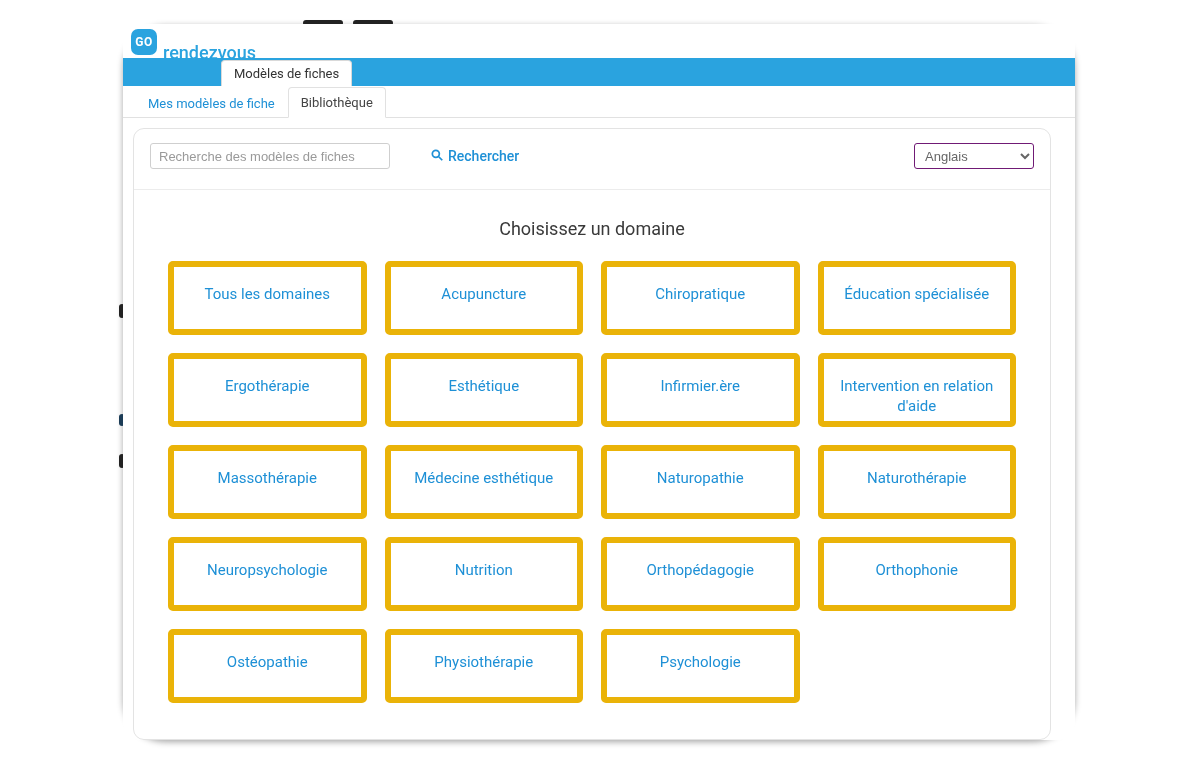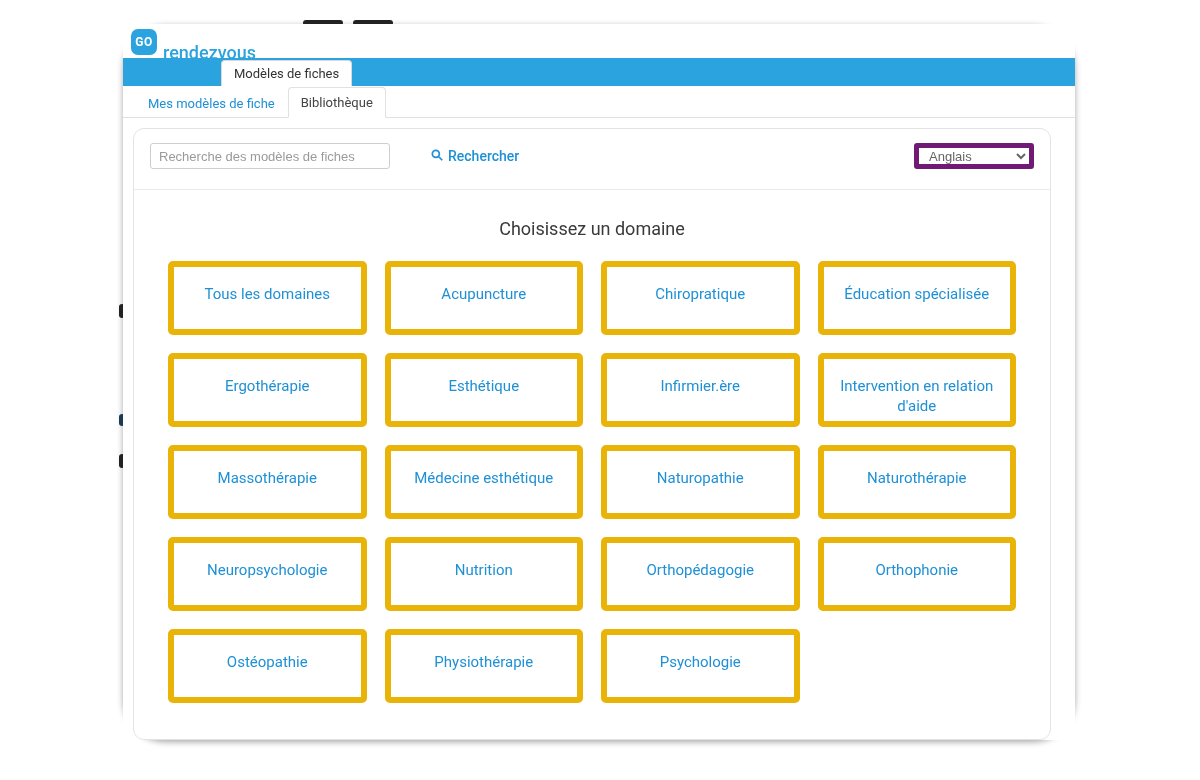--- a/index.html
+++ b/index.html
@@ -147,21 +147,21 @@
     color:#1e90d6;
     font-size:14px;
     cursor:pointer;
     font-weight:500;
   }
   .search-link svg{ width:14px;height:14px; }
   .spacer{ flex:1; }
   .lang-select{
     width:120px;
     height:26px;
-    border:5px solid #701a75;
+    border:1px solid #701a75;
     border-radius:3px;
     font-size:13px;
     padding:0 6px;
     color:#666;
     background:#fff;
   }
 
   .panel-body{
     flex:1;
     overflow:auto;

